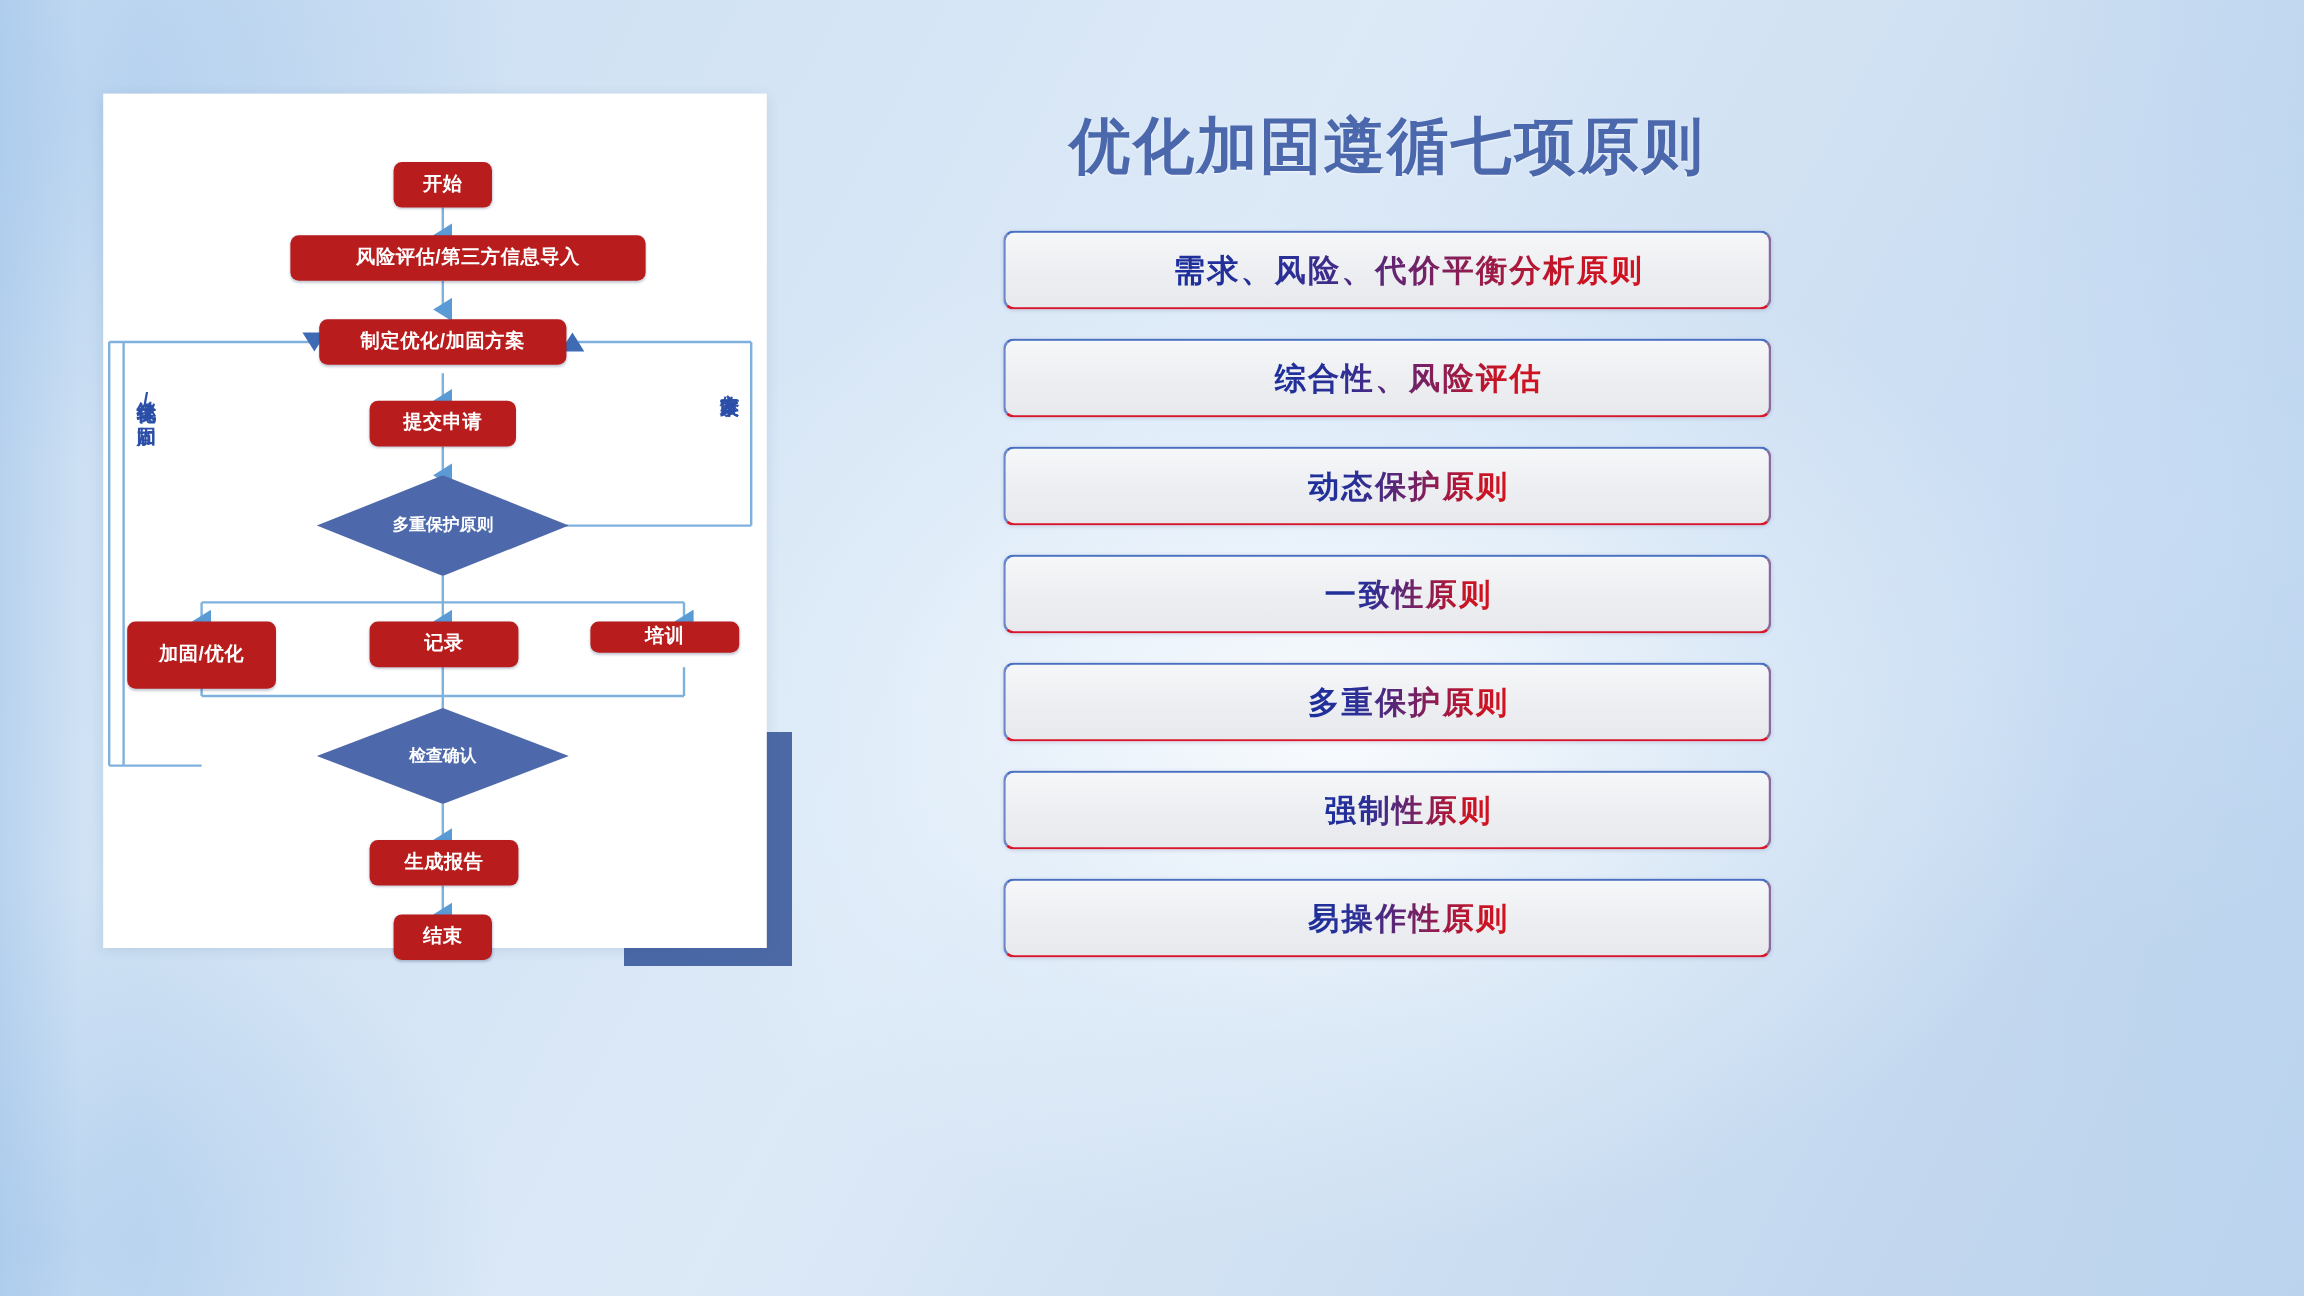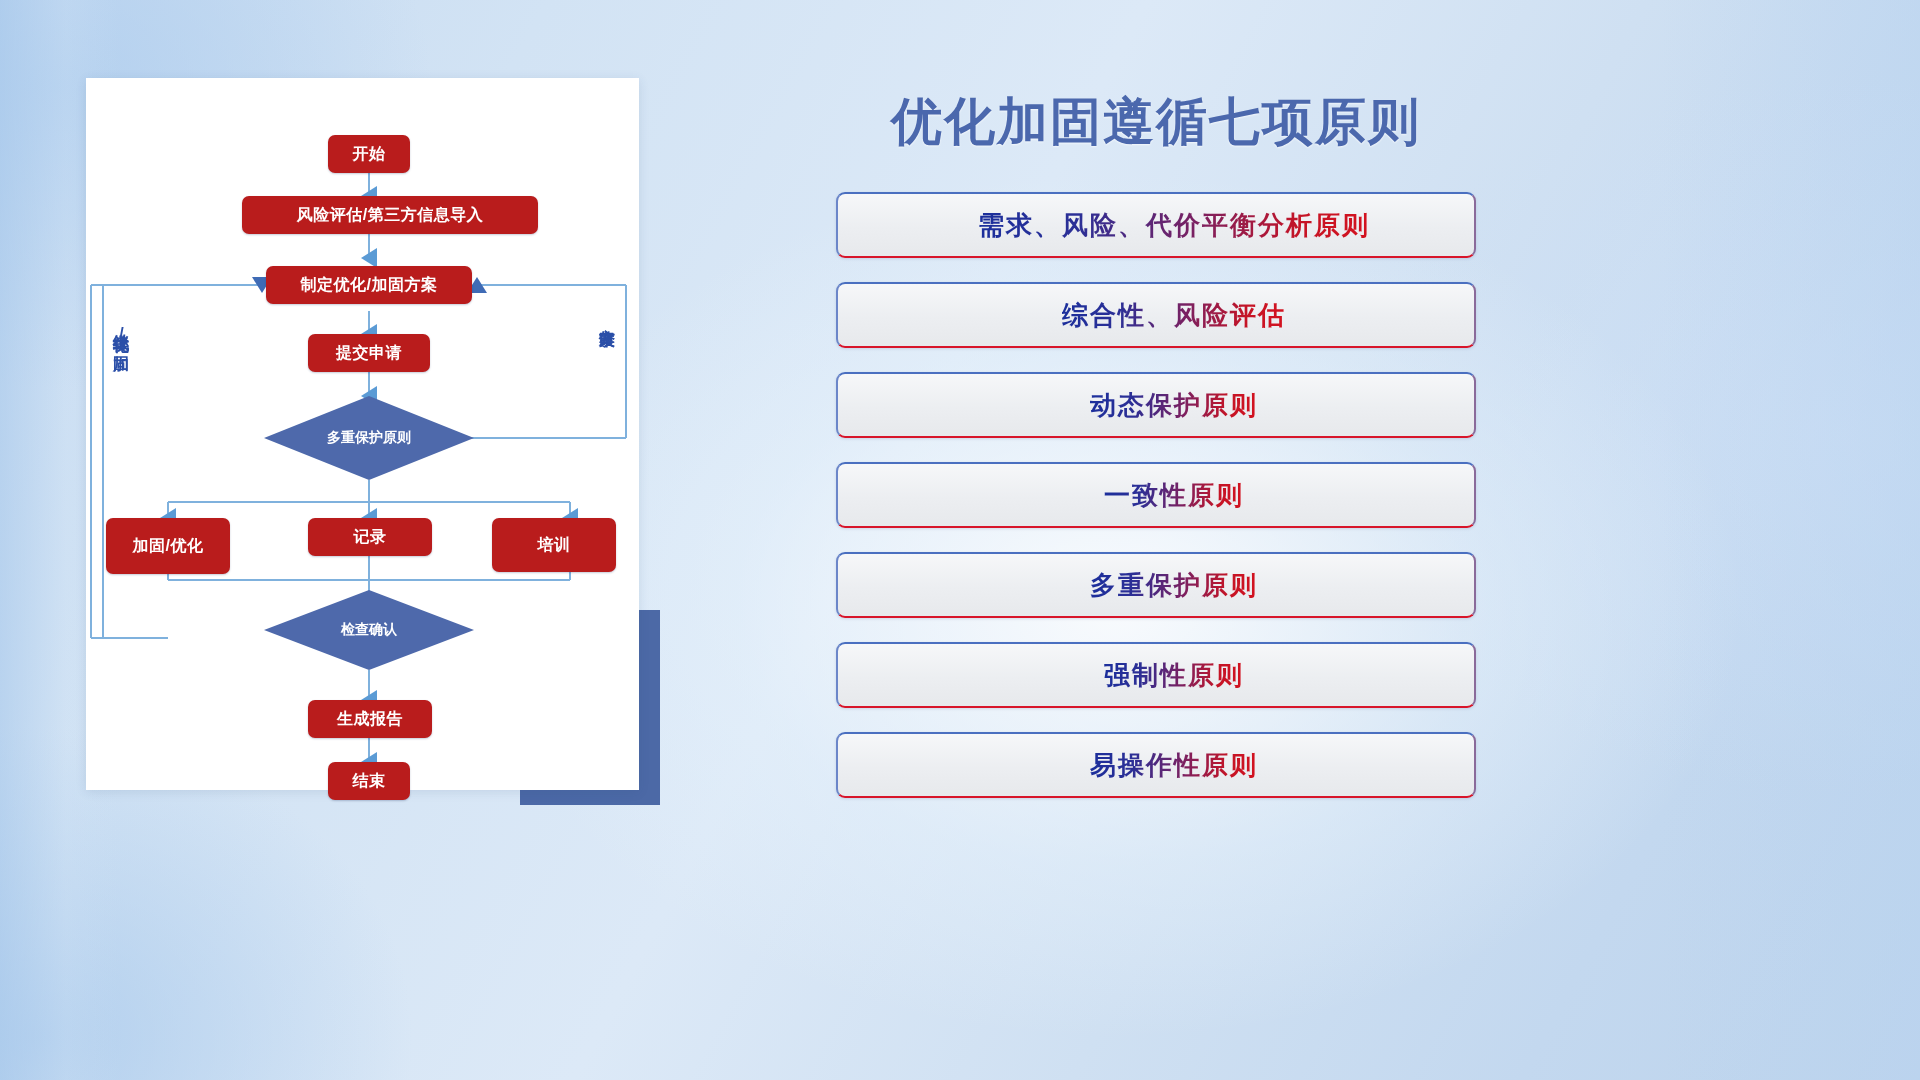--- a/index.html
+++ b/index.html
@@ -148,21 +148,21 @@
       </div>
 
       <div class="node" style="left:20px; top:440px; width:124px; height:56px;">
         <span>加固/优化</span>
       </div>
 
       <div class="node" style="left:222px; top:440px; width:124px; height:38px;">
         <span>记录</span>
       </div>
 
-      <div class="node" style="left:406px; top:440px; width:124px; height:54px;">
+      <div class="node" style="left:406px; top:440px; width:124px; height:26px;">
         <span>培训</span>
       </div>
 
       <div class="diamond" style="left:178px; top:512px; width:210px; height:80px;">
         <div class="dshape"></div>
         <span>检查确认</span>
       </div>
 
       <div class="node" style="left:222px; top:622px; width:124px; height:38px;">
         <span>生成报告</span>

